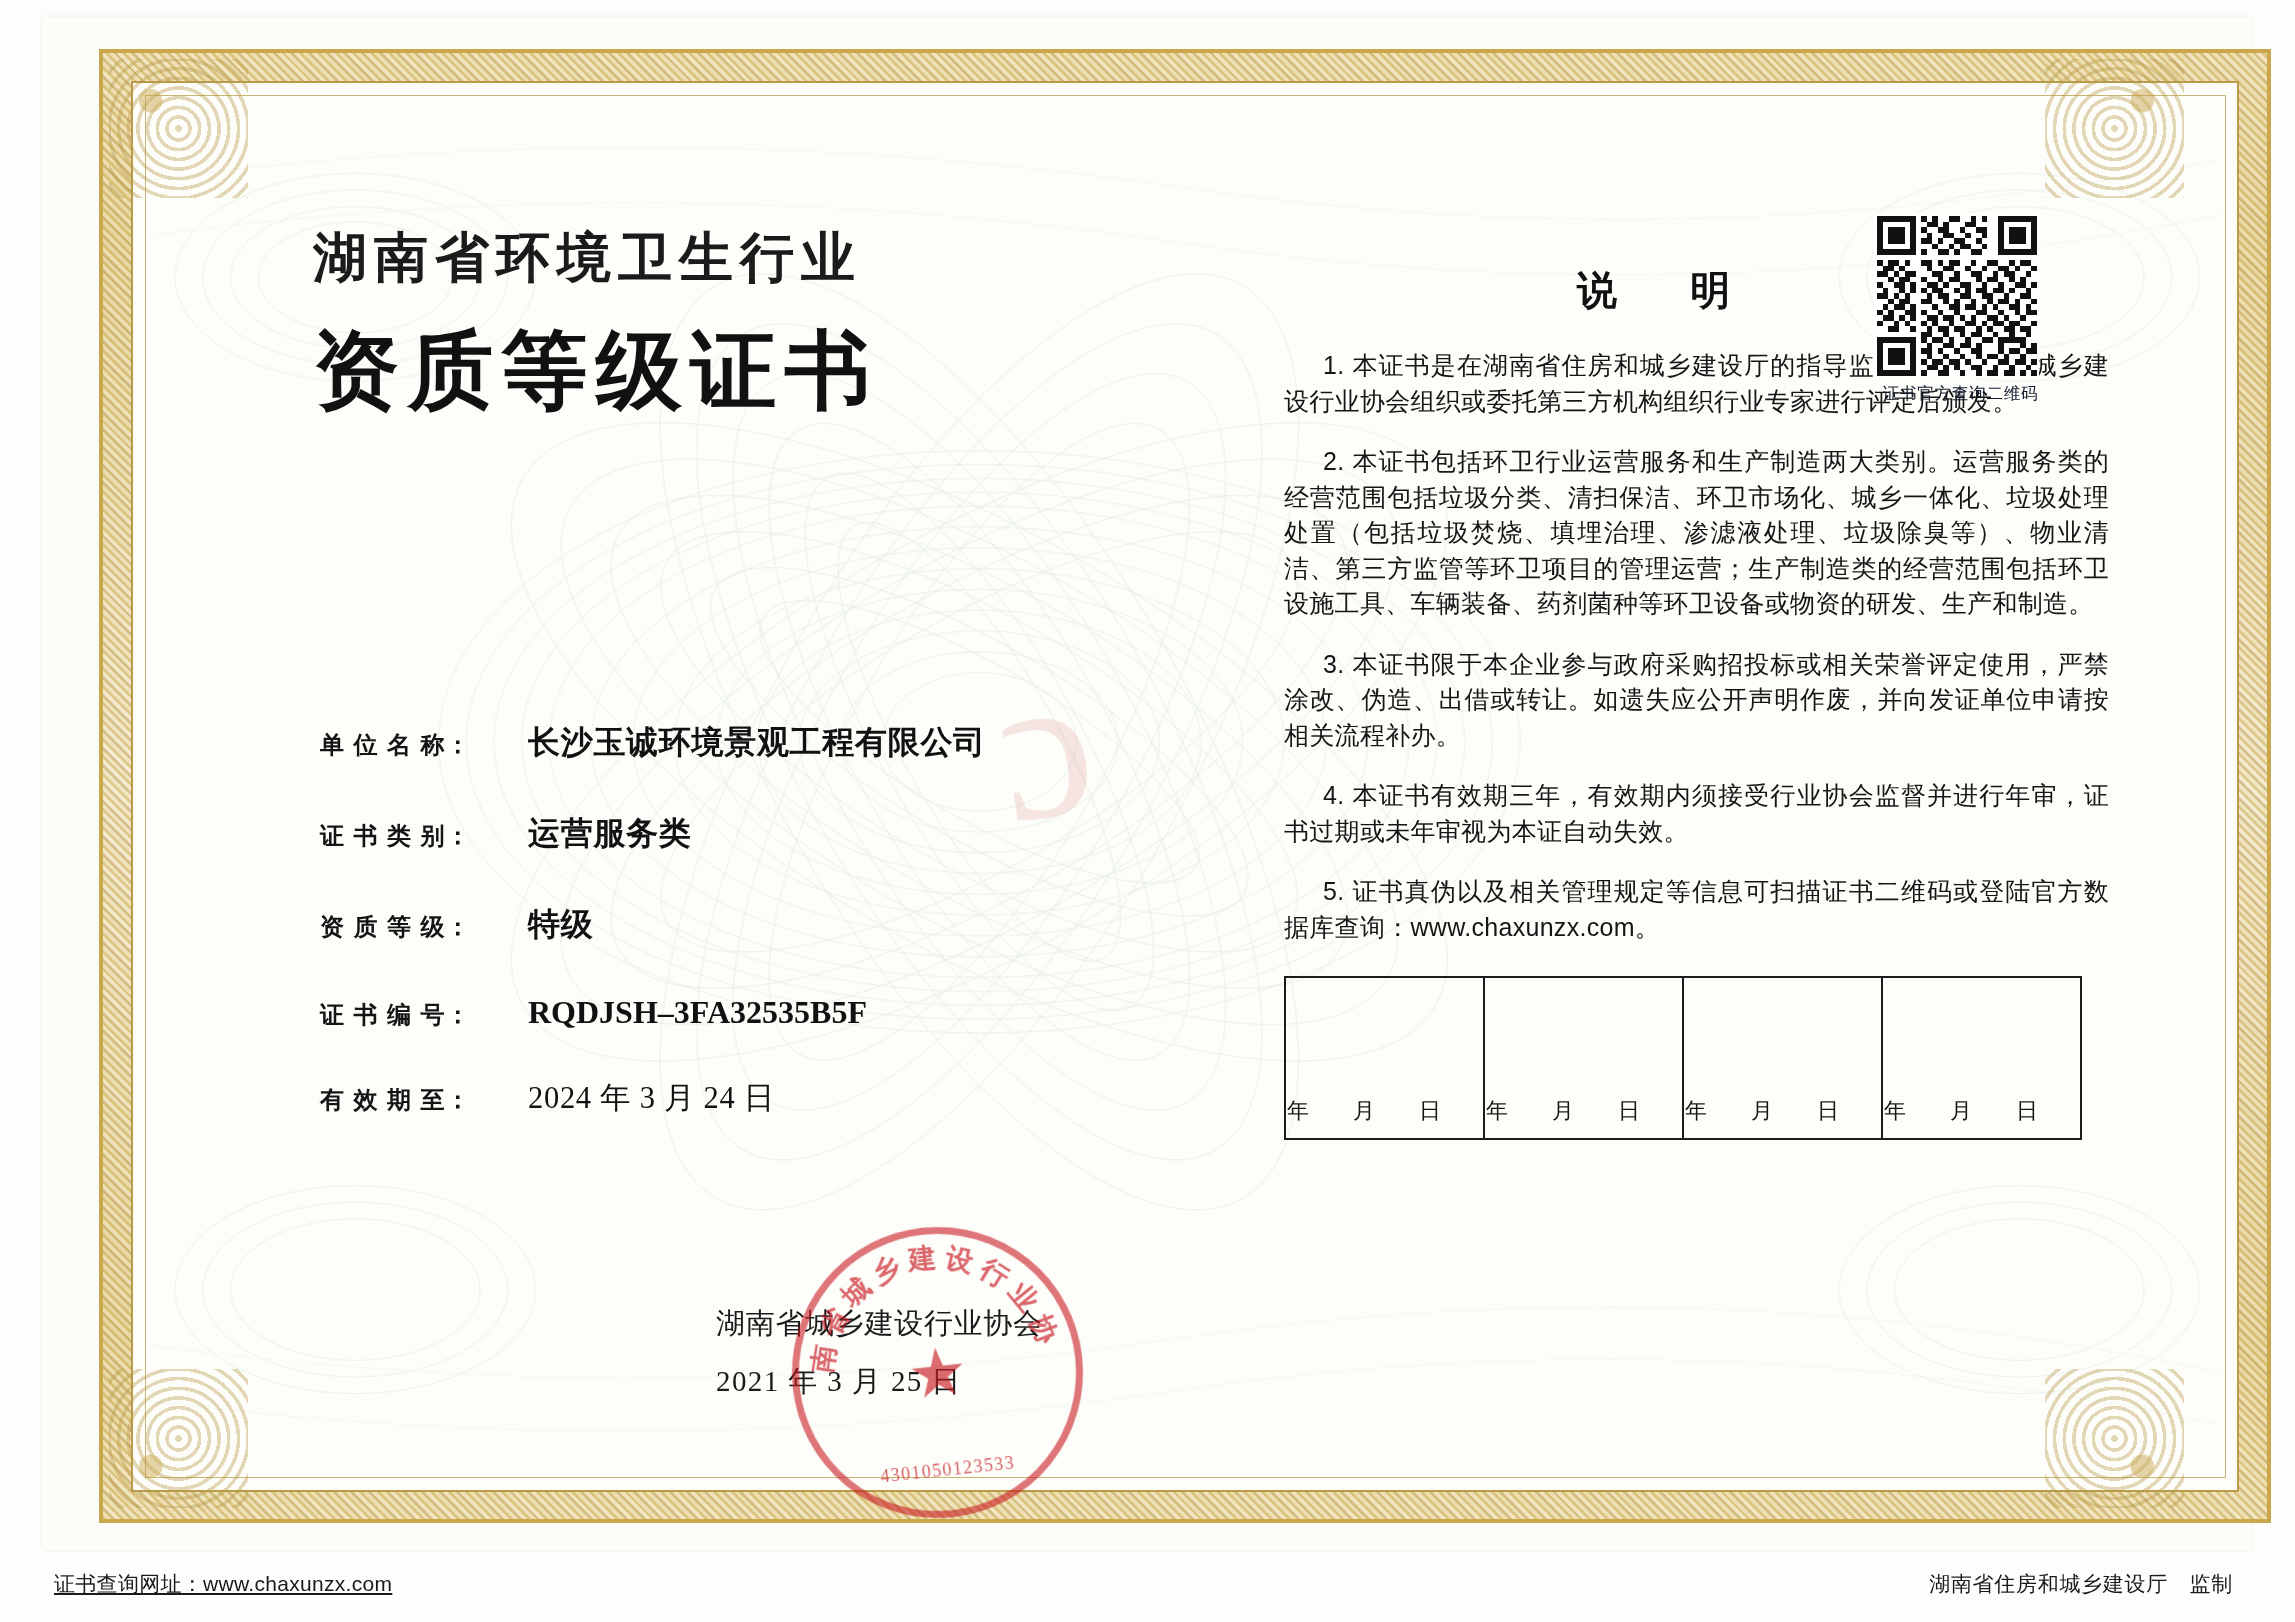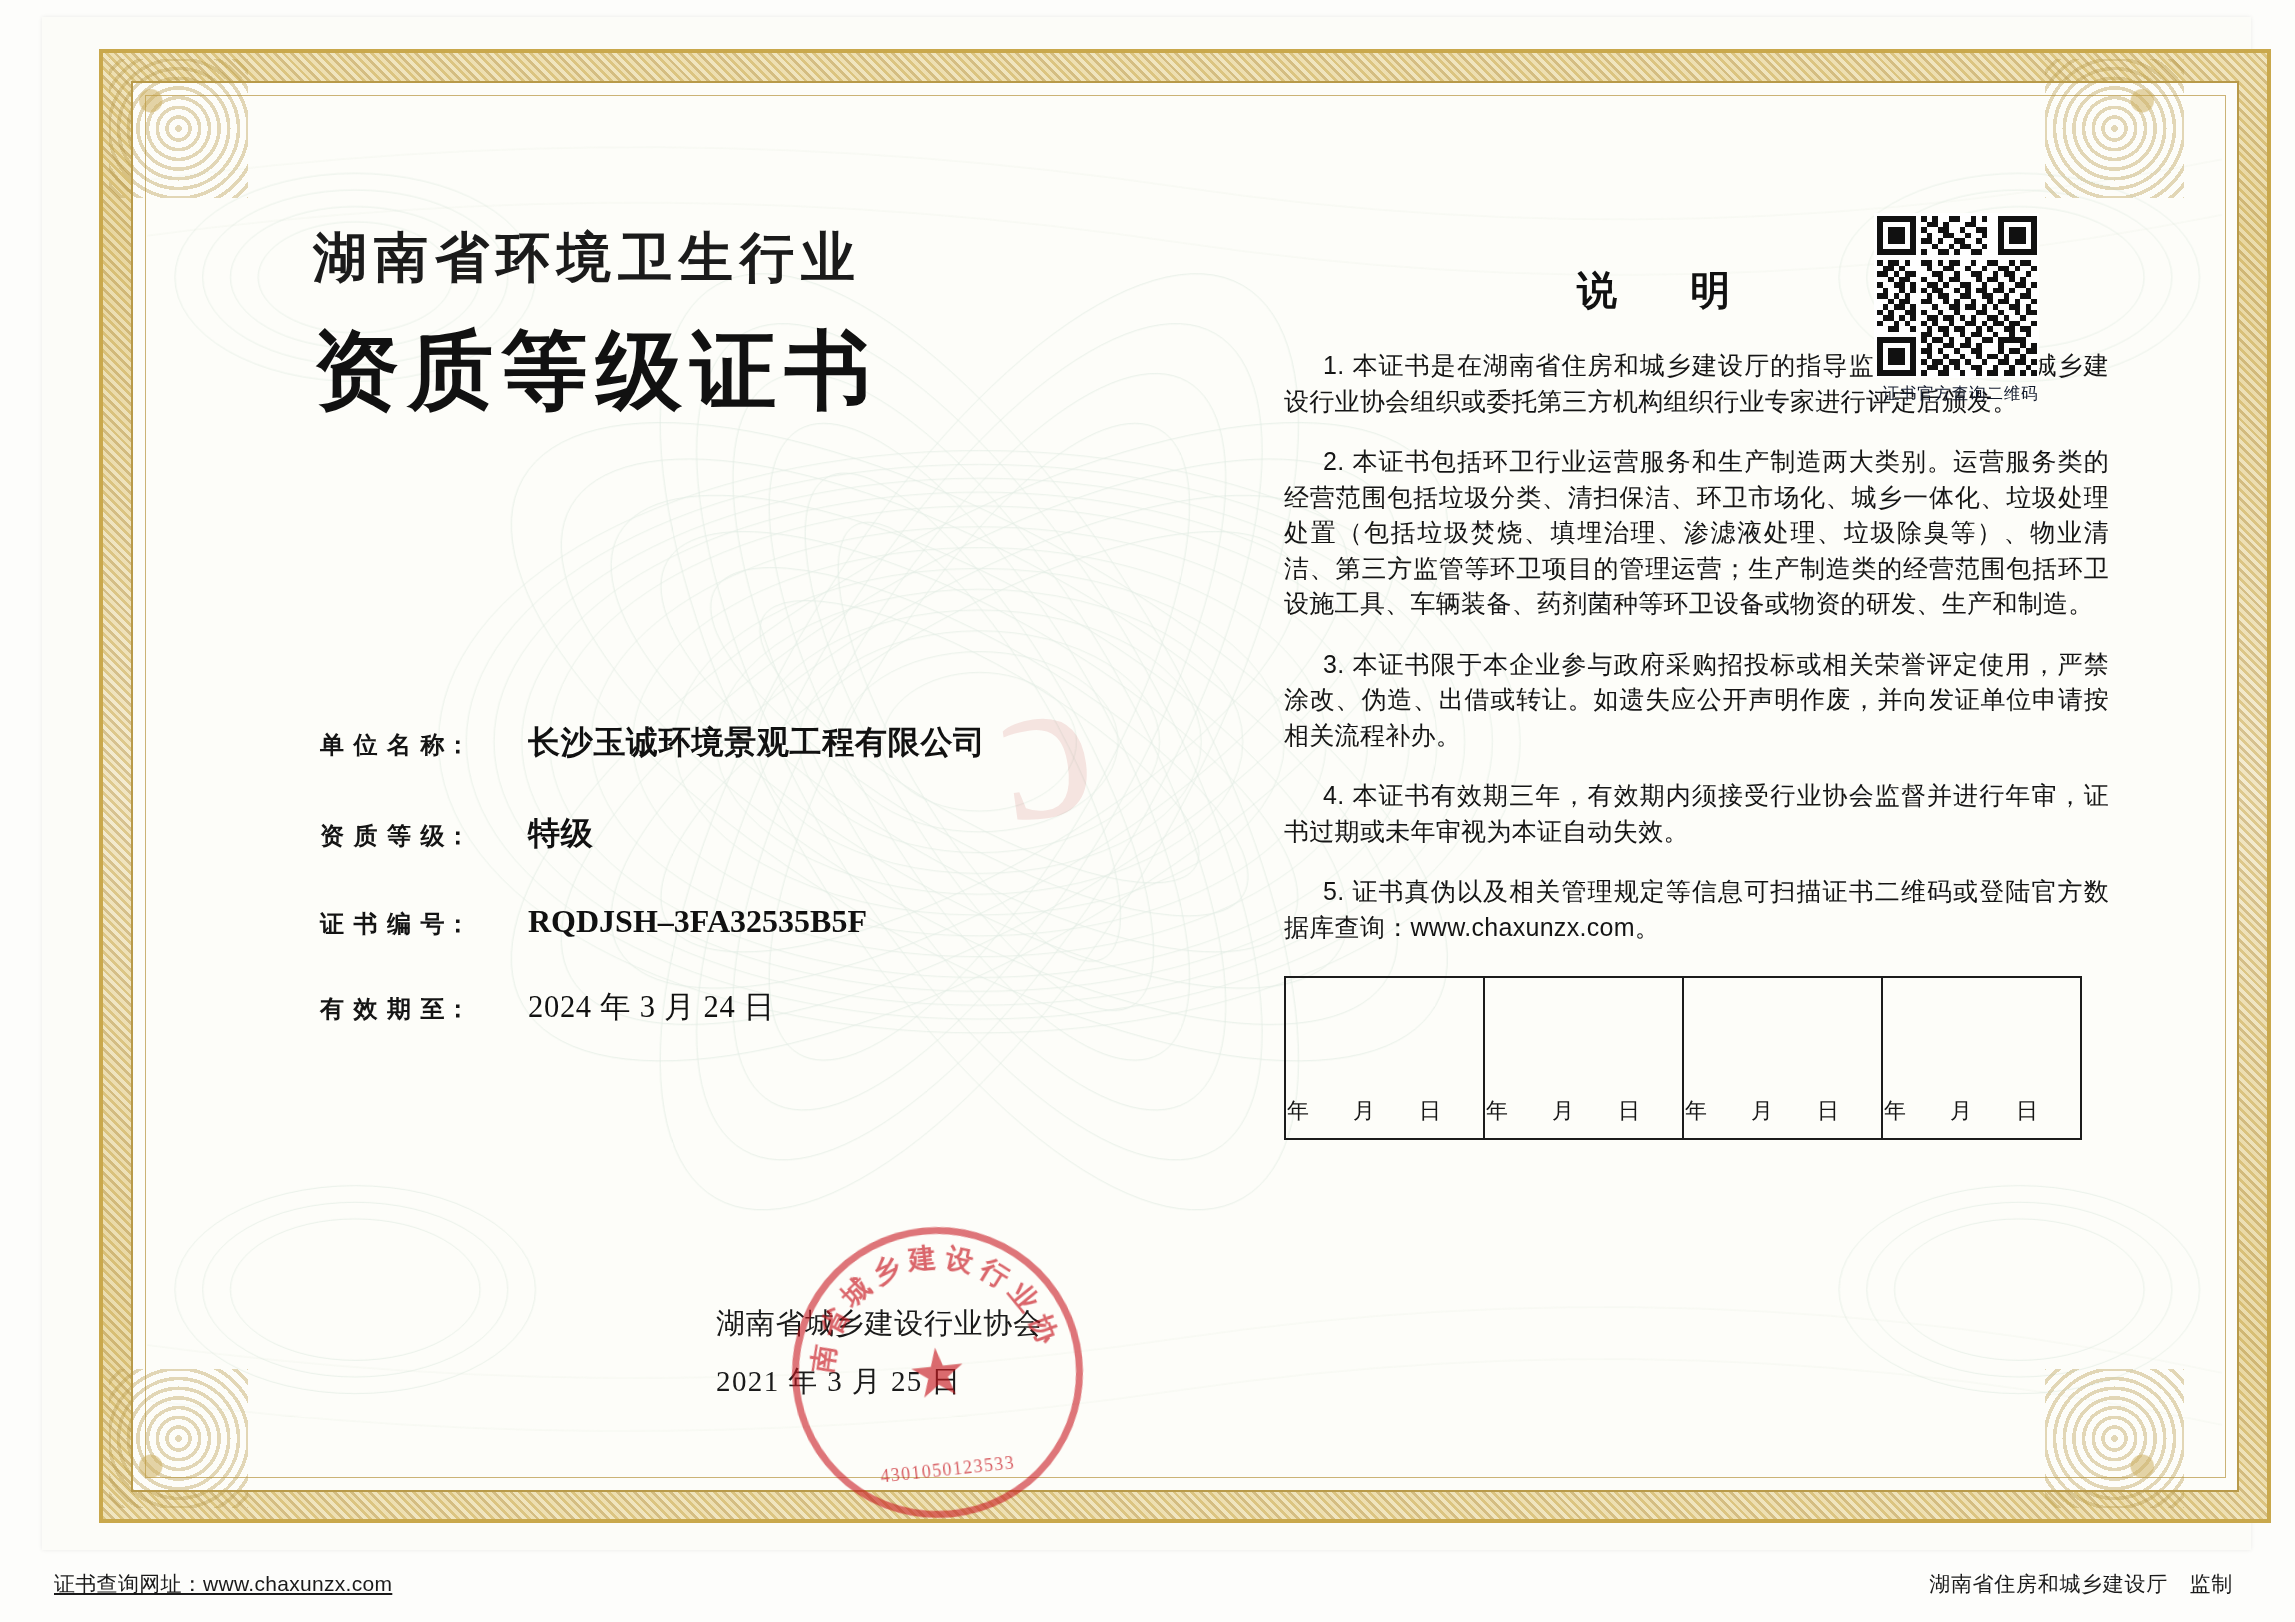--- a/index.html
+++ b/index.html
@@ -441,20 +441,24 @@
 
       <div class="left-col">
         <div class="title-sub">湖南省环境卫生行业</div>
         <div class="title-main">资质等级证书</div>
       </div>
 
       <div class="fields">
         <div class="field-row">
           <span class="field-label">单 位 名 称：</span>
           <span class="field-value">长沙玉诚环境景观工程有限公司</span>
+        </div>
+        <div class="field-row">
+          <span class="field-label">证 书 类 别：</span>
+          <span class="field-value">运营服务类</span>
         </div>
         <div class="field-row">
           <span class="field-label">资 质 等 级：</span>
           <span class="field-value">特级</span>
         </div>
         <div class="field-row">
           <span class="field-label">证 书 编 号：</span>
           <span class="field-value sn">RQDJSH–3FA32535B5F</span>
         </div>
         <div class="field-row validity">

